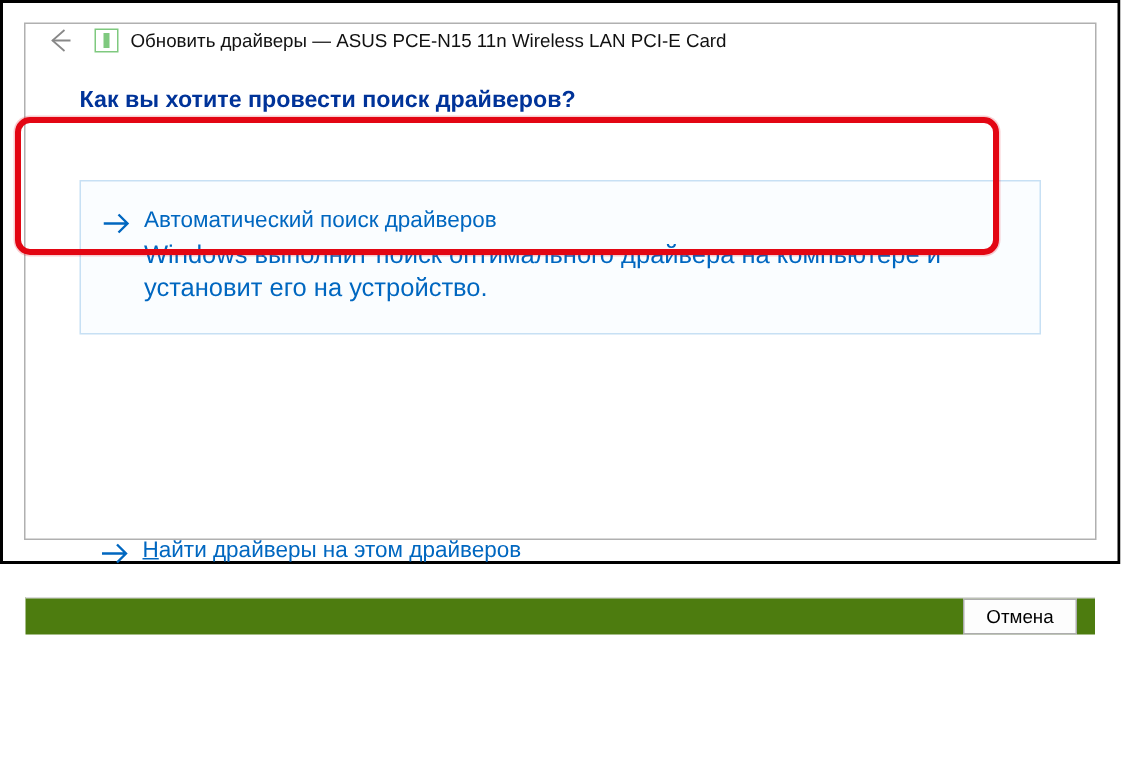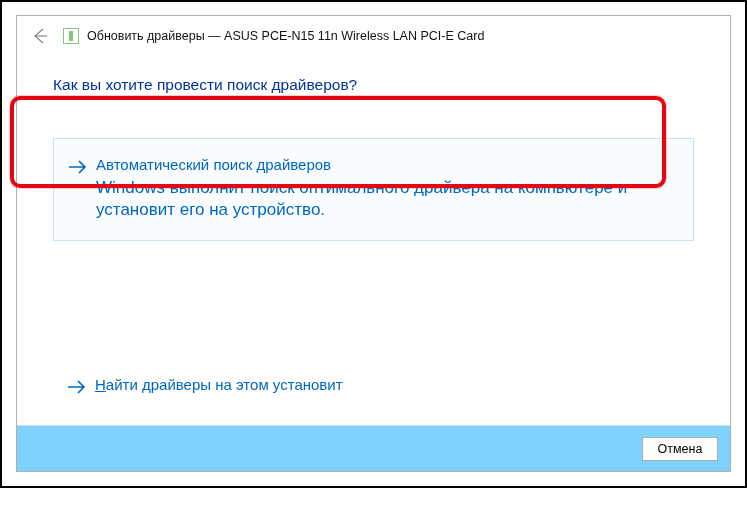--- a/index.html
+++ b/index.html
@@ -4,21 +4,21 @@
 <style>
   * { box-sizing: border-box; }
   html, body {
     margin: 0; padding: 0;
     width: 747px; height: 512px;
     font-family: "Segoe UI", Tahoma, sans-serif;
     background: #fff;
     overflow: hidden;
   }
   .outer {
-    width: 747px; height: 488px;
+    width: 747px; height: 376px;
     border: 2px solid #000;
     position: relative;
     padding: 0;
   }
   .window {
     position: absolute;
     left: 14px; top: 13px;
     right: 14px; bottom: 14px;
     border: 1px solid #b0b0b0;
     background: #fff;
@@ -68,21 +68,21 @@
   .win-close svg { display: block; }
 
   .content {
     flex: 1;
     padding: 12px 36px 0 36px;
     position: relative;
   }
   .heading {
     color: #003399;
     font-size: 15.5px;
-    font-weight: 400;
+    font-weight: 700;
     margin: 8px 0 18px 0;
   }
   .option {
     display: flex;
     align-items: flex-start;
     padding: 16px 14px 18px 14px;
     cursor: pointer;
     position: relative;
   }
   .option-border {
@@ -114,21 +114,21 @@
     color: #0067c0;
     font-size: 17px;
     line-height: 1.35;
     margin-top: 2px;
   }
   .opt-desc.dark { color: #06357a; }
   .underline-first::first-letter { text-decoration: underline; }
 
   .button-bar {
     height: 46px;
-    background: #7dd3fc;
+    background: #4d7c0f;
     border-top: 1px solid #dcdcdc;
     display: flex;
     align-items: center;
     justify-content: flex-end;
     padding: 0 12px;
   }
   .btn {
     min-width: 76px;
     height: 24px;
     font-size: 12.5px;
@@ -181,21 +181,21 @@
 
       <div style="height:110px;"></div>
 
       <div class="option">
         <span class="opt-arrow">
           <svg width="20" height="16" viewBox="0 0 20 16">
               <path d="M0 8 L16 8 M10 2 L16 8 L10 14" fill="none" stroke="#0067c0" stroke-width="1.6"></path>
             </svg>
         </span>
         <div class="opt-text">
-          <div class="opt-title underline-first">Найти драйверы на этом установит</div>
+          <div class="opt-title underline-first">Найти драйверы на этом драйверов</div>
         </div>
       </div>
 
     </div>
 
     <div class="button-bar">
       <button class="btn">Отмена</button>
     </div>
 
   </div>

